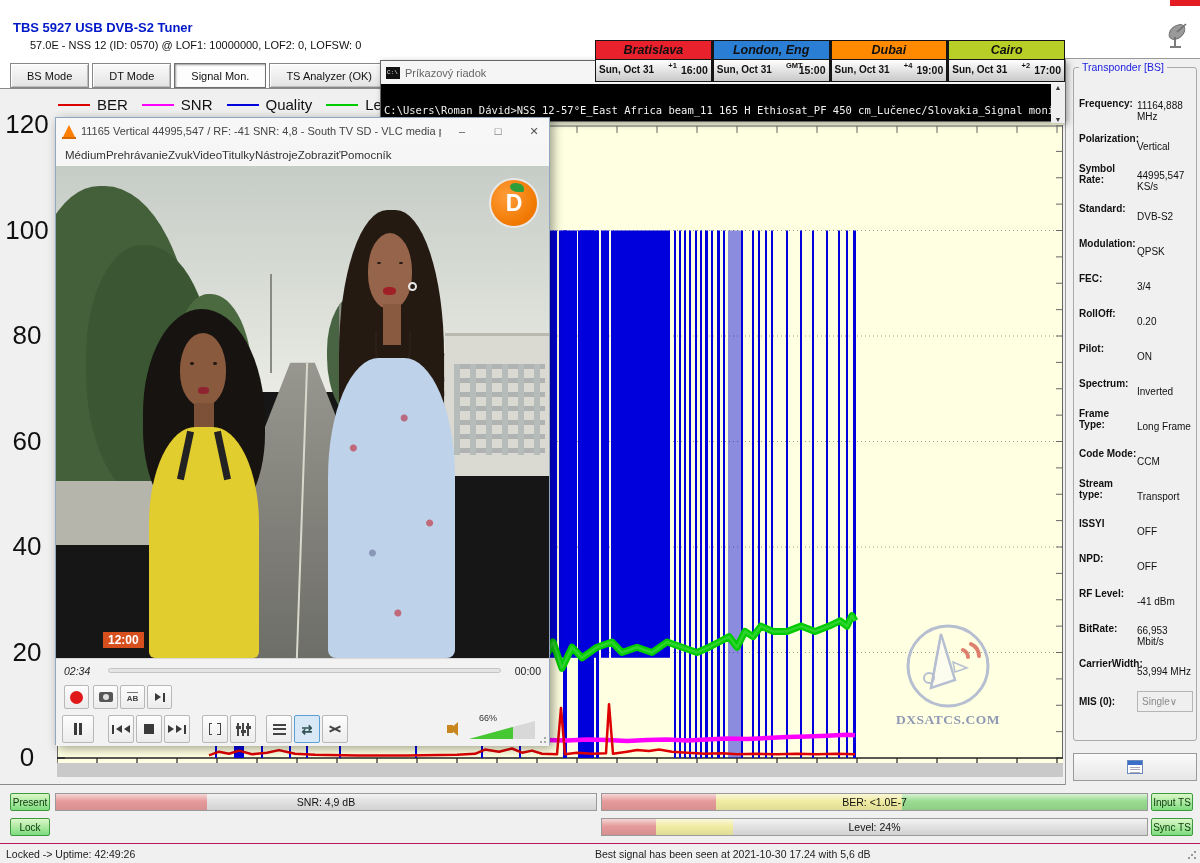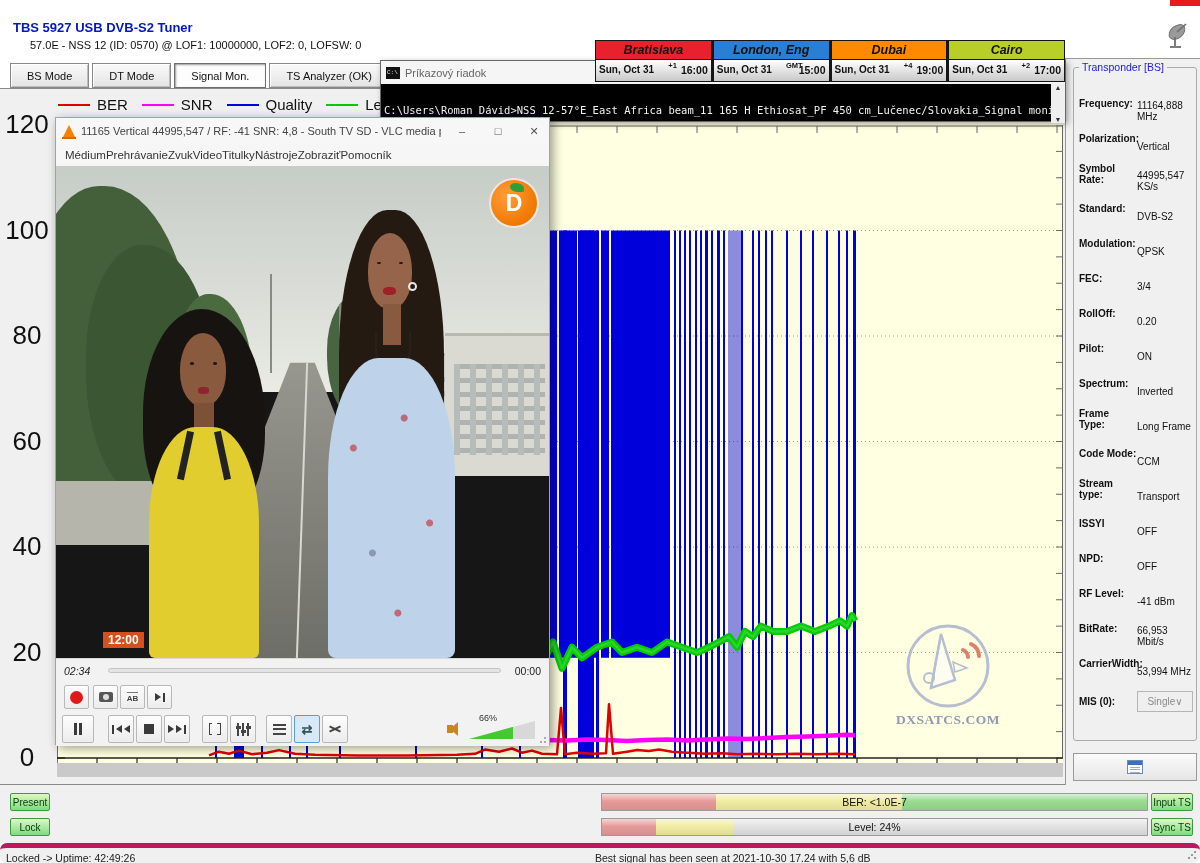--- a/index.html
+++ b/index.html
@@ -151,41 +151,41 @@
   #right-panel { position:absolute; left:1065px; top:58px; width:135px; height:727px; background:#f0f0f0;
     border-left:1px solid #999; border-top:1px solid #999; }
   #tp-group { position:absolute; left:7px; top:8px; width:124px; height:674px; border:1px solid #aaa; border-radius:3px; }
   #tp-legend { position:absolute; left:5px; top:-7px; background:#f0f0f0; padding:0 3px; font-size:10.5px; color:#1a1ae0; }
   #tp-rows { position:absolute; left:5px; top:18px; width:114px; }
   .tp-row { display:flex; height:35px; align-items:center; }
   .tp-label { width:58px; flex:none; font-size:10px; font-weight:bold; color:#111; }
   .tp-value { font-size:10px; color:#111;margin-top:15px; }
   #mis-row { display:flex; align-items:center; margin-top:10px; }
   #mis-select { width:56px; height:21px; border:1px solid #b5b5b5; background:#efefef; color:#8a8a8a;
-    font-size:10px; display:flex; align-items:center; justify-content:center; padding:4px 4px; }
+    font-size:10px; display:flex; align-items:center; justify-content:flex-start; padding:4px 4px; }
   #report-btn { position:absolute; left:7px; top:694px; width:124px; height:28px;
     background:linear-gradient(#fbfbfb,#e6e6e6); border:1px solid #9a9a9a; display:flex; align-items:center; justify-content:center; }
   .report-ico { width:16px; height:14px; background:#fff; border:1px solid #6a8abc; position:relative; }
   .report-ico::before { content:""; position:absolute; left:0; top:0; width:100%; height:4px; background:#3a6ec8; }
   .report-ico::after { content:""; position:absolute; left:2px; top:6px; width:10px; height:6px;
     background:repeating-linear-gradient(#aab 0 1px, transparent 1px 2.5px); }
 
   
   #bars-area { position:absolute; left:0; top:785px; width:1200px; height:58px; background:#f0f0f0; }
   .sig-btn { position:absolute; height:18px; font-size:10px; color:#0a380a; text-align:center; line-height:17px;
     background:linear-gradient(#dcf8c8,#7edc7e); border:1px solid #3f9a3f; border-radius:2px; }
   .sigbar { position:absolute; height:18px; border:1px solid #9a9a9a; font-size:10.5px; color:#111;
     text-align:center; line-height:17px; overflow:hidden; }
   .sigbar::after { content:""; position:absolute; inset:0;
     background:linear-gradient(rgba(255,255,255,.6), rgba(255,255,255,0) 45%, rgba(0,0,0,.07)); }
   .sigbar span { position:relative; z-index:2; }
 
   
   #statusbar { position:absolute; left:0; top:843px; width:1200px; height:20px; background:#f0f0f0;
-    border-top:5px solid #be185d; font-size:10.5px; color:#222;border-radius:7px; }
+    border-top:1px solid #be185d; font-size:10.5px; color:#222; }
   #status-left { position:absolute; left:6px; top:4px; }
   #status-center { position:absolute; left:595px; top:4px; }
   #status-grip { position:absolute; right:3px; bottom:3px; width:10px; height:10px;
     background:radial-gradient(circle at 2px 8px,#999 1px,transparent 1.5px),
                radial-gradient(circle at 8px 8px,#999 1px,transparent 1.5px),
                radial-gradient(circle at 8px 2px,#999 1px,transparent 1.5px),
                radial-gradient(circle at 5px 5px,#999 1px,transparent 1.5px); }
 </style>
 </head>
 <body>
@@ -664,20 +664,21 @@
           </div>
         </div>
     </div>
     <button id="report-btn">
         <span class="report-ico"></span>
       </button>
   </div>
 
   <div id="bars-area">
     <button class="sig-btn" style="left:10px;top:8px;width:40px;">Present</button>
+    <div class="sigbar" id="bar-snr" style="left: 55px; top: 8px; width: 542px; background: linear-gradient(to right, rgb(230, 154, 154) 0%, rgb(230, 154, 154) 28%, rgb(226, 226, 226) 28%, rgb(226, 226, 226) 100%);"><span>SNR: 4,9 dB</span></div>
     <div class="sigbar" id="bar-ber" style="left: 601px; top: 8px; width: 547px; background: linear-gradient(to right, rgb(230, 154, 154) 0%, rgb(230, 154, 154) 21%, rgb(241, 236, 162) 21%, rgb(241, 236, 162) 55%, rgb(153, 220, 144) 55%, rgb(153, 220, 144) 100%);"><span>BER: &lt;1.0E-7</span></div>
     <button class="sig-btn" style="left:1151px;top:8px;width:42px;">Input TS</button>
 
     <button class="sig-btn" style="left:10px;top:33px;width:40px;">Lock</button>
     <div class="sigbar" id="bar-level" style="left: 601px; top: 33px; width: 547px; background: linear-gradient(to right, rgb(230, 154, 154) 0%, rgb(230, 154, 154) 10%, rgb(241, 236, 162) 10%, rgb(241, 236, 162) 24%, rgb(226, 226, 226) 24%, rgb(226, 226, 226) 100%);"><span>Level: 24%</span></div>
     <button class="sig-btn" style="left:1151px;top:33px;width:42px;">Sync TS</button>
   </div>
 
   <div id="statusbar">
     <span id="status-left">Locked -&gt; Uptime: 42:49:26</span>

